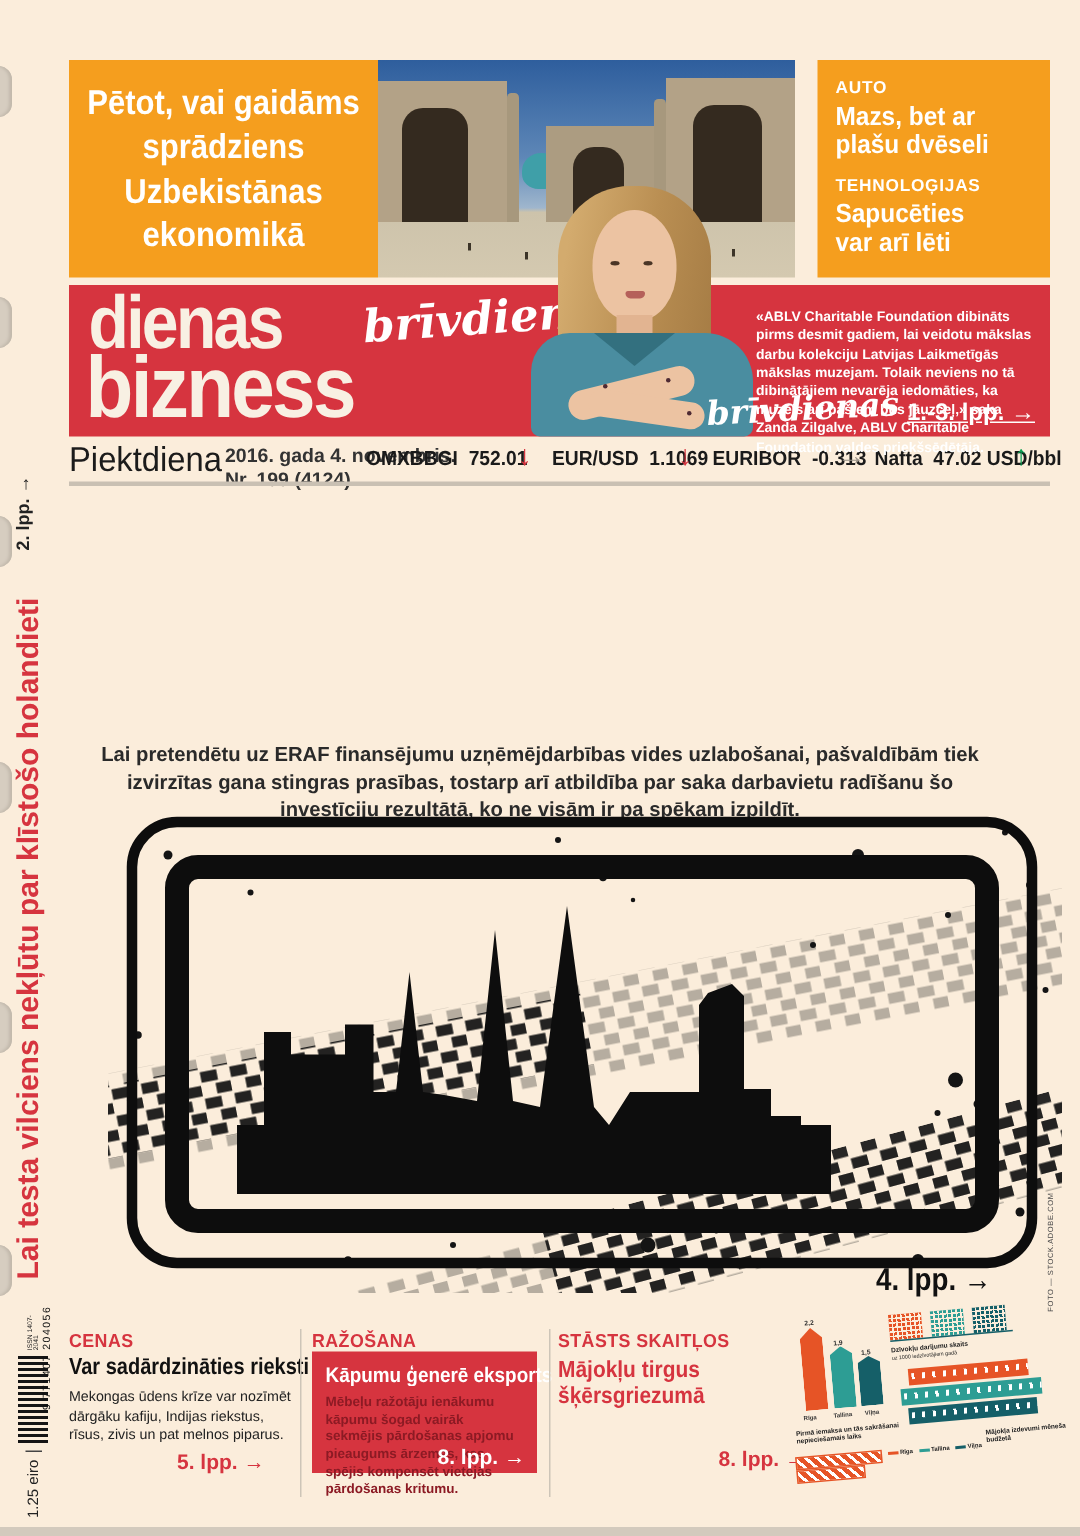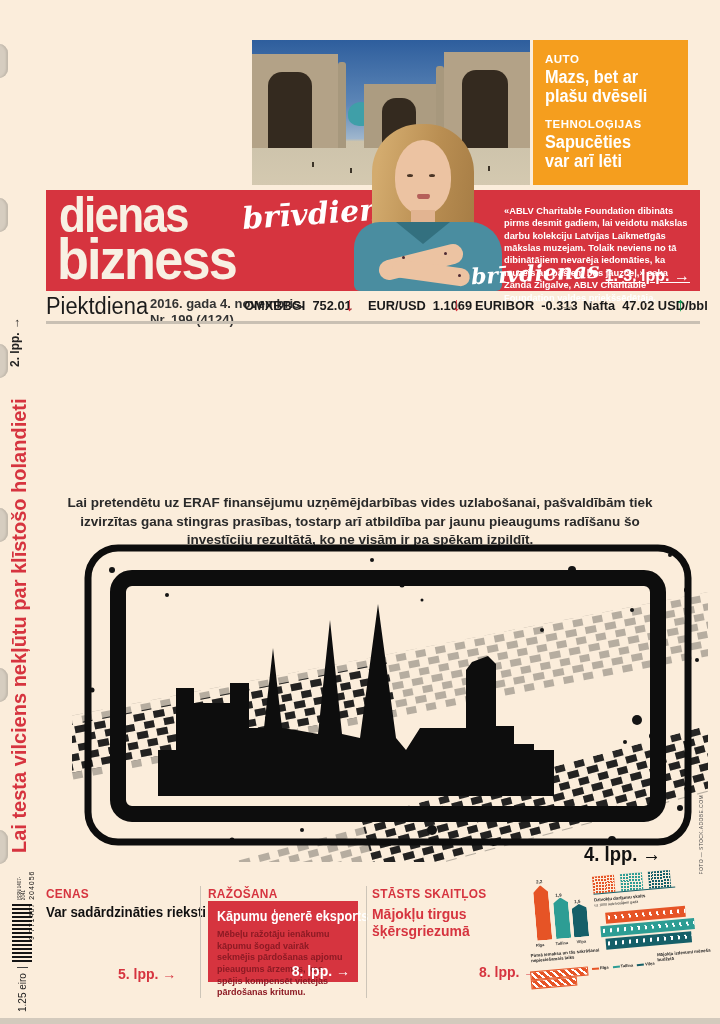--- a/index.html
+++ b/index.html
@@ -9,21 +9,21 @@
 
   
   .edge-tab{position:absolute;left:-6px;width:14px;height:34px;border-radius:0 9px 9px 0;
             background:#d6cdc0;box-shadow:inset -2px 0 2px #c2b9ac;}
   .bottom-edge{position:absolute;left:0;top:1018px;width:720px;height:6px;background:#d3cabd;}
 
   
   .teaser-left{left:46px;top:40px;width:206px;height:145px;background:#f59e1e;display:flex;
                align-items:center;justify-content:center;text-align:center;}
   .teaser-left .t{color:#fff;font-weight:bold;font-size:23px;line-height:1.27;transform:scaleX(.9);}
-  .teaser-right{left:533px;top:40px;width:155px;height:145px;background:#f59e1e;color:#fff;
+  .teaser-right{left:545px;top:40px;width:155px;height:145px;background:#f59e1e;color:#fff;
                 padding:13px 12px;box-sizing:border-box;}
   .kick-sm{font-size:11.5px;font-weight:bold;letter-spacing:.5px;}
   .tr-title{font-size:17.5px;font-weight:bold;line-height:1.08;transform:scaleX(.93);transform-origin:left;margin:3px 0 12px;}
 
   
   .photo{left:252px;top:40px;width:278px;height:145px;overflow:hidden;
          background:linear-gradient(#2e5e9d 0%,#5e87b7 45%,#9fb6cd 68%,#cdc3ab 70%,#d4c9b0 100%);}
   .mad{position:absolute;background:#b3a287;}
   .arch{position:absolute;background:#342a1f;border-radius:14px 14px 0 0;}
   .minaret{position:absolute;background:#a7987d;width:8px;border-radius:3px 3px 0 0;}
@@ -128,20 +128,23 @@
 <div class="page">
 
   <div class="edge-tab" style="top:44px"></div>
   <div class="edge-tab" style="top:198px"></div>
   <div class="edge-tab" style="top:344px"></div>
   <div class="edge-tab" style="top:508px"></div>
   <div class="edge-tab" style="top:668px"></div>
   <div class="edge-tab" style="top:830px"></div>
   <div class="bottom-edge"></div>
 
+  <div class="abs teaser-left">
+    <div class="t">Pētot, vai gaidāms sprādziens Uzbekistānas ekonomikā</div>
+  </div>
 
   <div class="abs photo">
     <div class="mad" style="left:0;top:14px;width:86px;height:94px"></div>
     <div class="arch" style="left:16px;top:32px;width:44px;height:76px"></div>
     <div class="minaret" style="left:86px;top:22px;height:86px"></div>
     <div class="dome" style="left:96px;top:62px"></div>
     <div class="mad" style="left:112px;top:44px;width:74px;height:64px;background:#ac9c81"></div>
     <div class="arch" style="left:130px;top:58px;width:34px;height:50px"></div>
     <div class="minaret" style="left:184px;top:26px;height:82px"></div>
     <div class="mad" style="left:192px;top:12px;width:86px;height:96px"></div>
@@ -205,21 +208,21 @@
 
   <div class="abs vtext spine-note">2. lpp. →</div>
   <div class="abs vtext spine-head">Lai testa vilciens nekļūtu par klīstošo holandieti</div>
   <div class="barcode-rot">
     <span class="price">1.25 eiro</span>
     <span class="bars"></span>
     <span class="bc-num">9 771407 204056</span>
     <span class="issn">ISSN 1407-2041</span>
   </div>
 
-  <div class="abs standfirst">Lai pretendētu uz ERAF finansējumu uzņēmējdarbības vides uzlabošanai, pašvaldībām tiek izvirzītas gana stingras prasības, tostarp arī atbildība par jaunu pieaugums radīšanu šo investīciju rezultātā, ko ne visām ir pa spēkam izpildīt.</div>
+  <div class="abs standfirst">Lai pretendētu uz ERAF finansējumu uzņēmējdarbības vides uzlabošanai, pašvaldībām tiek izvirzītas gana stingras prasības, tostarp arī atbildība par saka darbavietu radīšanu šo investīciju rezultātā, ko ne visām ir pa spēkam izpildīt.</div>
 
   <div class="abs illus">
     <svg width="636" height="322" viewBox="0 0 636 322">
       <defs>
         <pattern id="treadG" width="20" height="18" patternUnits="userSpaceOnUse">
           <rect x="1" y="1" width="11" height="7" fill="#b6ada0"></rect>
           <rect x="10" y="10" width="11" height="7" fill="#b6ada0"></rect>
         </pattern>
         <pattern id="treadB" width="20" height="18" patternUnits="userSpaceOnUse">
           <rect x="1" y="1" width="11" height="7" fill="#161616"></rect>
@@ -267,20 +270,21 @@
         L177,143 L177,188 L192,188 L201,108 L210,188 L224,190 L246,194 L258,80 L270,194 L288,198
         L306,64 L324,198 L334,210 L348,188 L394,188 L394,130 L400,122 L416,116 L424,124 L424,186
         L442,186 L442,204 L462,204 L462,256 Z"></path>
     </svg>
   </div>
   <div class="abs lead-ref">4. lpp. →</div>
   <div class="abs vtext credit">FOTO — STOCK.ADOBE.COM</div>
 
   <div class="kicker" style="left:46px;top:887px">CENAS</div>
   <div class="bt-title" style="left:46px;top:903px;font-size:15.5px;white-space:nowrap">Var sadārdzināties rieksti</div>
+  <div class="bt-body" style="left:46px;top:926px;width:150px">Mekongas ūdens krīze var nozīmēt dārgāku kafiju, Indijas riekstus, rīsus, zivis un pat melnos piparus.</div>
   <div class="bt-ref" style="left:118px;top:966px">5. lpp. →</div>
 
   <div class="vrule" style="left:200px;top:886px;height:112px"></div>
 
   <div class="kicker" style="left:208px;top:887px">RAŽOŠANA</div>
   <div class="redbox">
     <div class="rb-title">Kāpumu ģenerē eksports</div>
     <div class="rb-body">Mēbeļu ražotāju ienākumu kāpumu šogad vairāk sekmējis pārdošanas apjomu pieaugums ārzemēs, kas spējis kompensēt vietējās pārdošanas kritumu.</div>
     <div class="rb-ref">8. lpp. →</div>
   </div>

